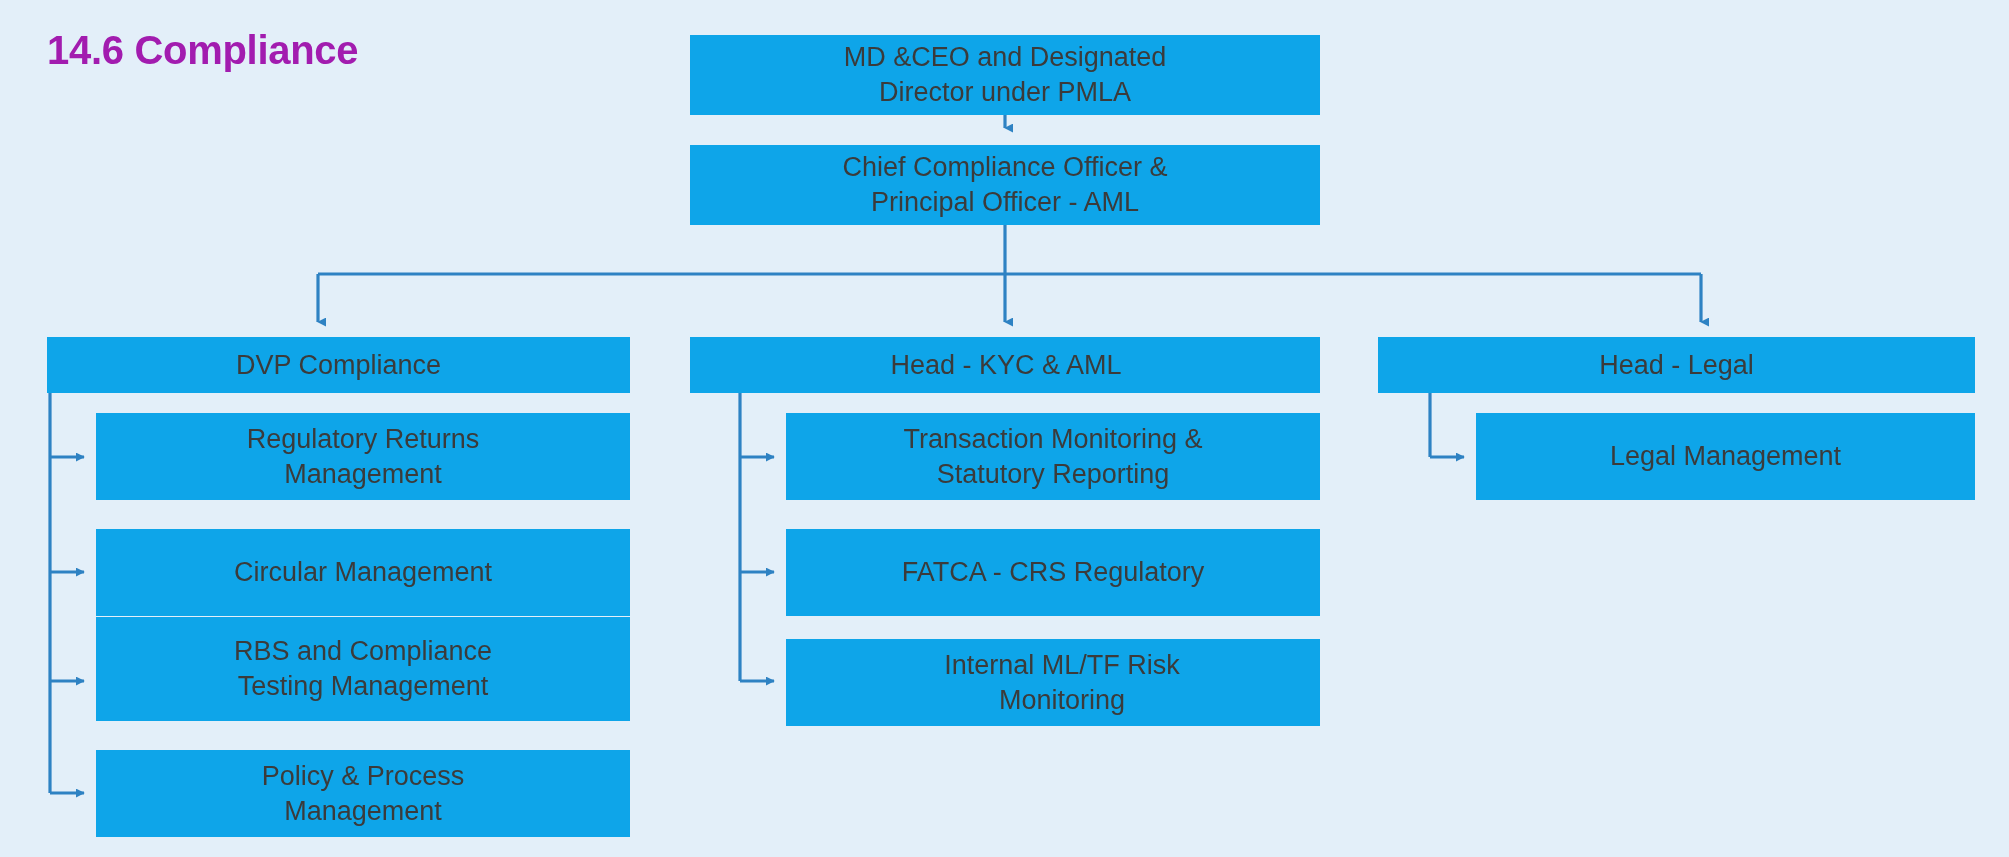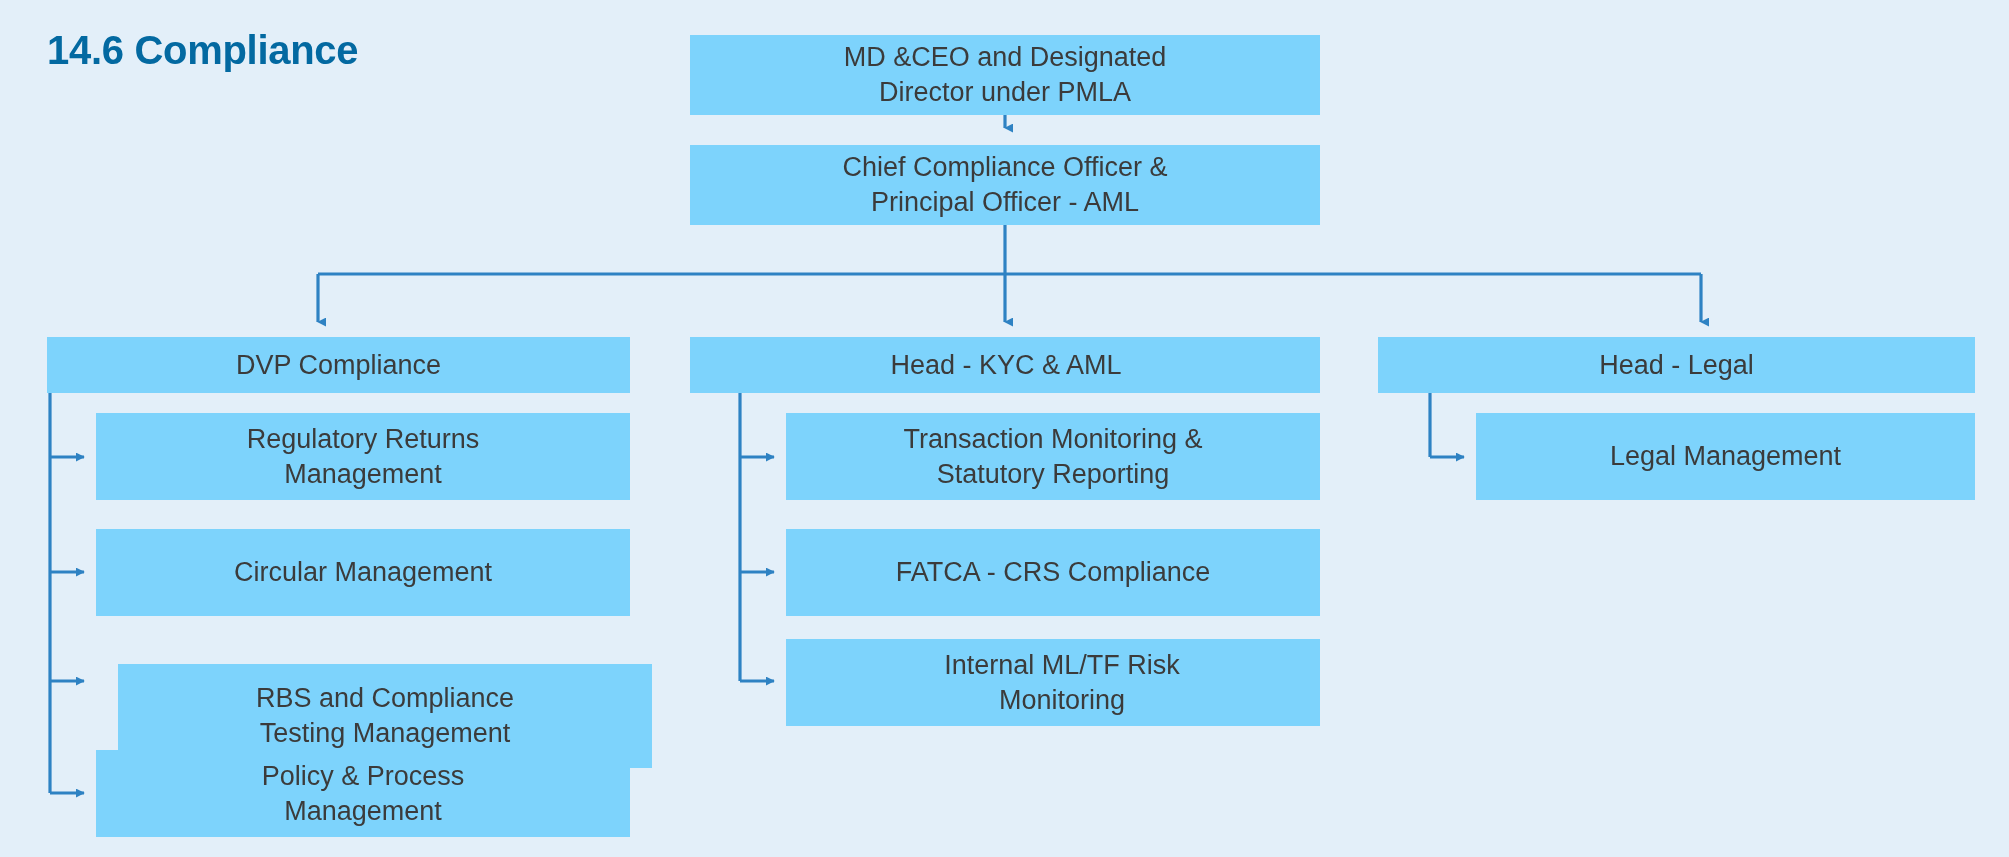--- a/index.html
+++ b/index.html
@@ -26,27 +26,27 @@
     width: 2009px;
     height: 857px;
     pointer-events: none;
   }
   .title {
     position: absolute;
     left: 47px;
     top: 28px;
     font-size: 40px;
     font-weight: bold;
-    color: #0369a1;
+    color: #a21caf;
     letter-spacing: -0.3px;
     white-space: nowrap;
   }
   .node {
     position: absolute;
-    background: #7dd3fc;
+    background: #0ea5e9;
     color: #3b3b3b;
     display: flex;
     align-items: center;
     justify-content: center;
     text-align: center;
     font-size: 27px;
     line-height: 1.28;
     font-weight: 400;
     box-sizing: border-box;
     padding: 2px 10px;
@@ -131,21 +131,21 @@
     <span>
         <span style="display: block;">Regulatory Returns</span>
         <span style="display: block;">Management</span>
       </span>
   </div>
 
   <div class="node" style="left:96px; top:529px; width:534px; height:87px;">
     <span>Circular Management</span>
   </div>
 
-  <div class="node" style="left:96px; top:664px; width:534px; height:104px;margin-left:22px;">
+  <div class="node" style="left:96px; top:617px; width:534px; height:104px;">
     <span>
         <span style="display: block;">RBS and Compliance</span>
         <span style="display: block;">Testing Management</span>
       </span>
   </div>
 
   <div class="node" style="left:96px; top:750px; width:534px; height:87px;justify-content:center;">
     <span>
         <span style="display: block;">Policy &amp; Process</span>
         <span style="display: block;">Management</span>
@@ -153,21 +153,21 @@
   </div>
 
   <div class="node" style="left:786px; top:413px; width:534px; height:87px;">
     <span>
         <span style="display: block;">Transaction Monitoring &amp;</span>
         <span style="display: block;">Statutory Reporting</span>
       </span>
   </div>
 
   <div class="node" style="left:786px; top:529px; width:534px; height:87px;">
-    <span>FATCA - CRS Compliance</span>
+    <span>FATCA - CRS Regulatory</span>
   </div>
 
   <div class="node" style="left:786px; top:639px; width:534px; height:87px;padding-left:28px;">
     <span>
         <span style="display: block;">Internal ML/TF Risk</span>
         <span style="display: block;">Monitoring</span>
       </span>
   </div>
 
   <div class="node" style="left:1476px; top:413px; width:499px; height:87px;">

